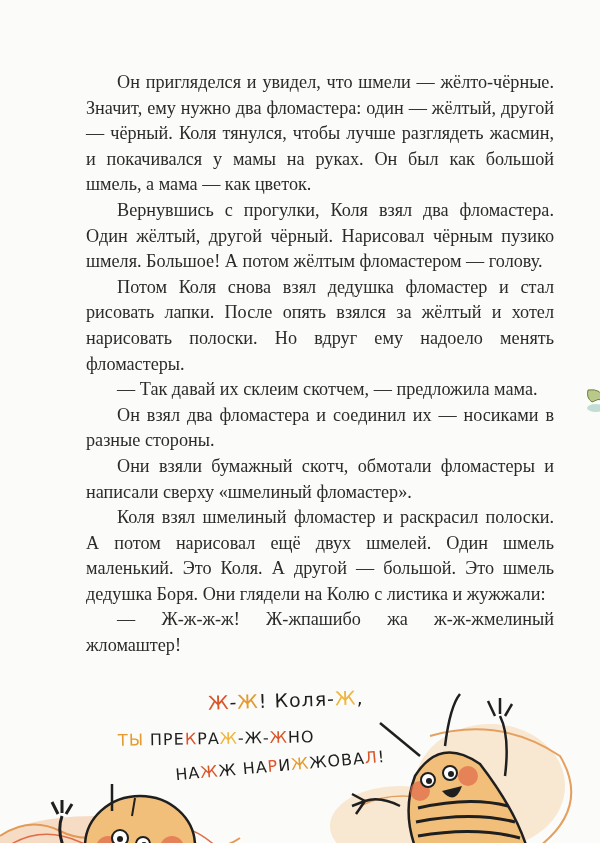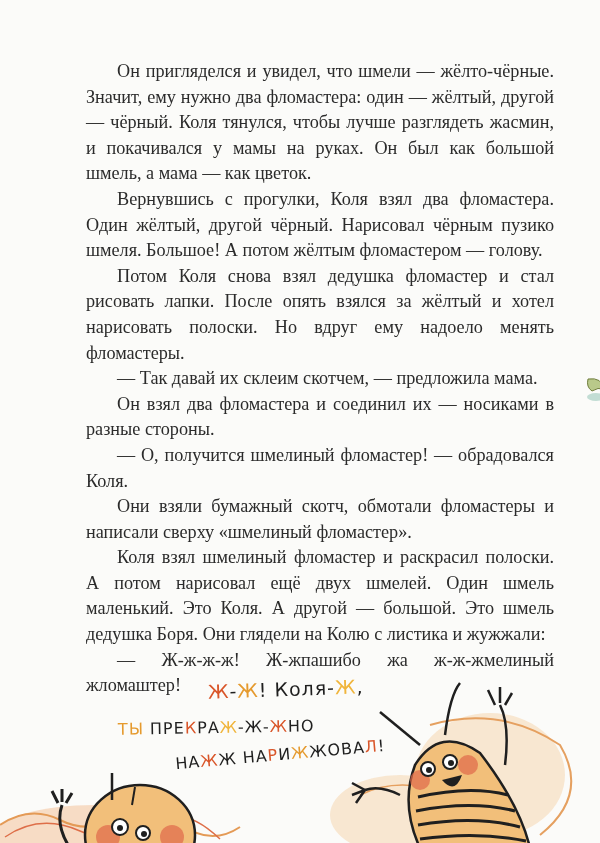--- a/index.html
+++ b/index.html
@@ -3,21 +3,21 @@
   <meta charset="utf-8">
   <style>
     html, body { margin: 0; padding: 0; }
     body {
       width: 600px; height: 843px; overflow: hidden;
       background: #fbfbf9;
       position: relative;
       font-family: "Liberation Serif", "DejaVu Serif", serif;
       color: #2b2b2b;
     }
-    .page { position: absolute; left: 0; top: 5px; width: 600px; height: 606px; }
+    .page { position: absolute; left: 0; top: 16px; width: 600px; height: 606px; }
     .text-block {
       position: absolute; left: 86px; top: 54px; width: 468px;
       font-size: 18.2px; line-height: 25.6px;
       text-align: justify;
     }
     .text-block p { margin: 0; text-indent: 31px; }
     .leaf {
       position: absolute; left: 584px; top: 370px; width: 22px; height: 30px;
     }
     .illustration { position: absolute; left: 0; top: 640px; width: 600px; height: 203px; }
@@ -37,21 +37,20 @@
 <body>
 
 <div class="page">
 
   <div class="text-block">
     <p>Он пригляделся и увидел, что шмели — жёлто-чёрные. Значит, ему нужно два фломастера: один — жёлтый, другой — чёрный. Коля тянулся, чтобы лучше разглядеть жасмин, и покачивался у мамы на руках. Он был как большой шмель, а мама — как цветок.</p>
     <p>Вернувшись с прогулки, Коля взял два фломастера. Один жёлтый, другой чёрный. Нарисовал чёрным пузико шмеля. Большое! А потом жёлтым фломастером — голову.</p>
     <p>Потом Коля снова взял дедушка фломастер и стал рисовать лапки. После опять взялся за жёлтый и хотел нарисовать полоски. Но вдруг ему надоело менять фломастеры.</p>
     <p>— Так давай их склеим скотчем, — предложила мама.</p>
     <p>Он взял два фломастера и соединил их — носиками в разные стороны.</p>
-    <p>— О, получится шмелиный фломастер! — обрадовался Коля.</p>
     <p>Они взяли бумажный скотч, обмотали фломастеры и написали сверху «шмелиный фломастер».</p>
     <p>Коля взял шмелиный фломастер и раскрасил полоски. А потом нарисовал ещё двух шмелей. Один шмель маленький. Это Коля. А другой — большой. Это шмель дедушка Боря. Они глядели на Колю с листика и жужжали:</p>
     <p>— Ж-ж-ж-ж! Ж-жпашибо жа ж-ж-жмелиный жломаштер!</p>
   </div>
 
   <svg class="leaf" viewBox="0 0 22 30">
     <path d="M4 4 Q18 2 20 14 Q14 12 8 16 Q2 12 4 4Z" fill="#b9c98a" stroke="#6f7d3c" stroke-width="1"></path>
     <ellipse cx="12" cy="22" rx="9" ry="4" fill="#a9d0c4" opacity="0.7"></ellipse>
   </svg>
 

